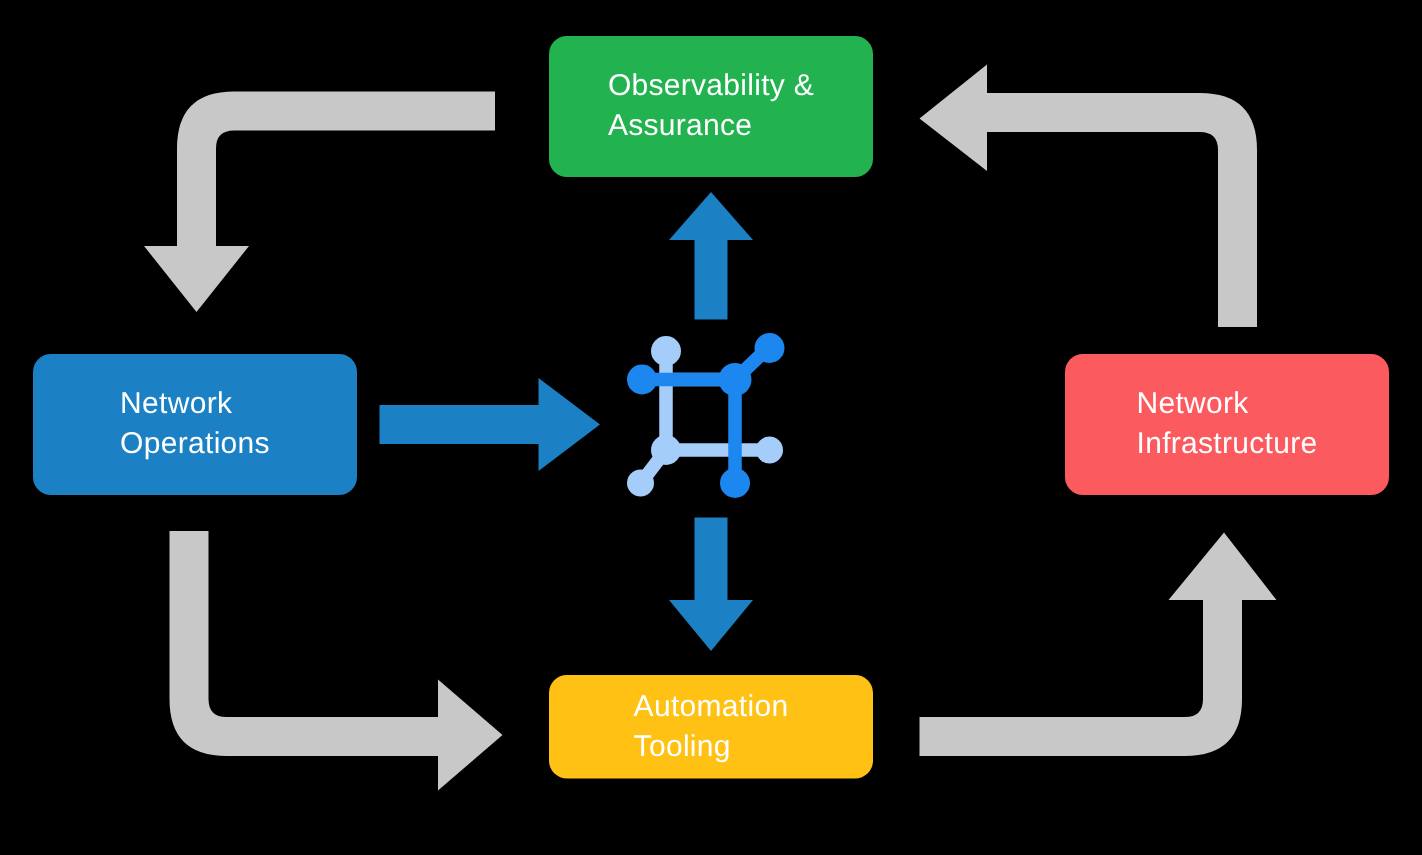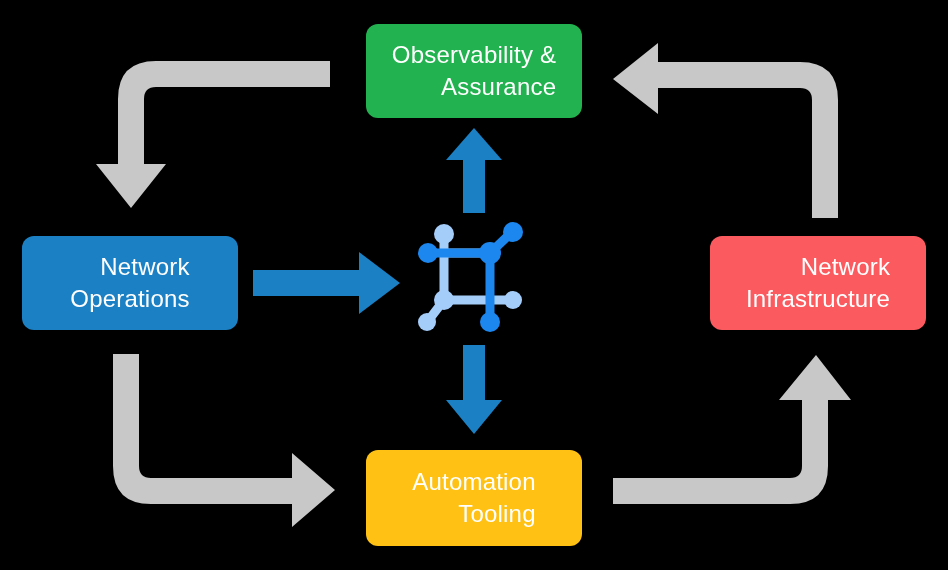--- a/index.html
+++ b/index.html
@@ -16,44 +16,44 @@
     height: 570px;
     background: #000000;
     overflow: hidden;
   }
   .node-box {
     position: absolute;
     border-radius: 12px;
     display: flex;
     align-items: center;
     justify-content: center;
-    text-align: right;
+    text-align: left;
     color: #ffffff;
-    font-size: 24px;
+    font-size: 20px;
     line-height: 1.35;
     font-weight: 400;
     letter-spacing: 0.2px;
     box-sizing: border-box;
     padding: 20px 10px;
     white-space: pre-line;
   }
   #box-observability {
     left: 366px;  top: 24px;   width: 216px; height: 94px;
     background: #22b24f;
   }
   #box-network-operations {
     left: 22px;   top: 236px;  width: 216px; height: 94px;
     background: #1b80c4;
   }
   #box-network-infrastructure {
     left: 710px;  top: 236px;  width: 216px; height: 94px;
     background: #fb5a5f;
   }
   #box-automation-tooling {
-    left: 366px;  top: 450px;  width: 216px; height: 96px;
+    left: 366px;  top: 450px;  width: 216px; height: 69px;
     background: #ffc113;
   }
   .svg-layer {
     position: absolute;
     left: 0; top: 0;
     width: 948px; height: 570px;
   }
   .center-icon {
     position: absolute;
     left: 418px; top: 218px;

